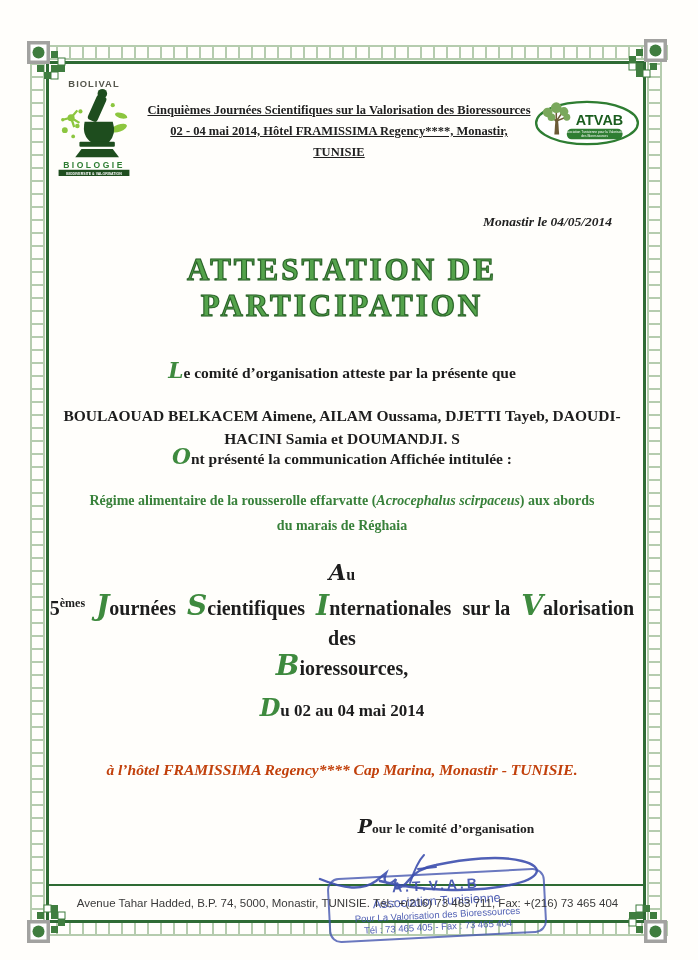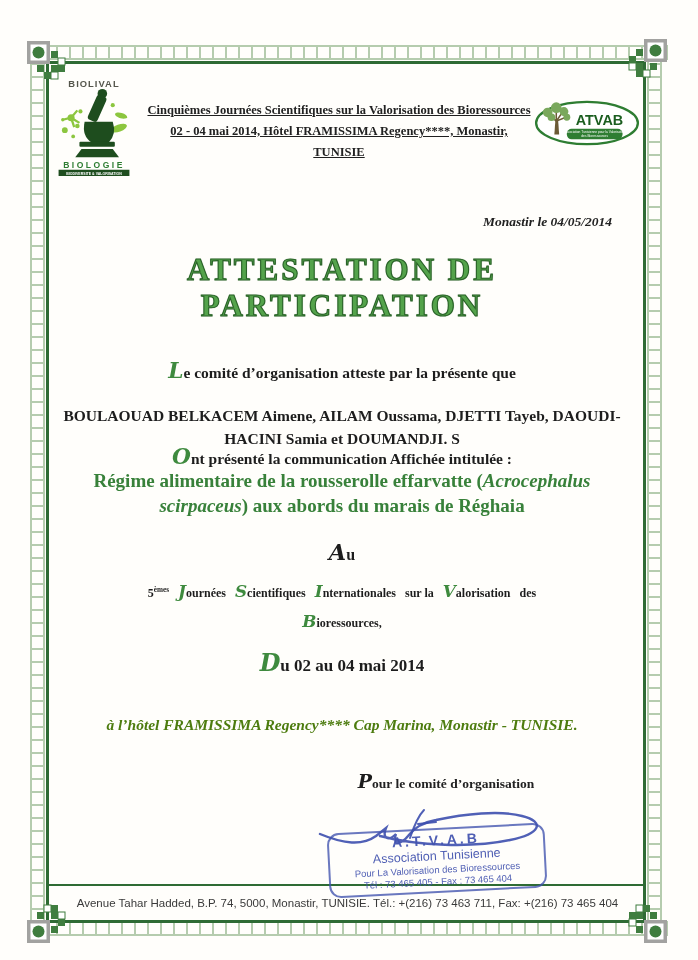--- a/index.html
+++ b/index.html
@@ -53,35 +53,35 @@
   .main-title {
     margin-top:22px; font-weight:bold; font-size:31px; letter-spacing:3px;
     color:#54a34b; -webkit-text-stroke:1.1px #2b6429;
     text-shadow:0 0 1px #2b6429; font-family:"Liberation Serif", serif;
   }
   .line { font-weight:bold; font-size:15px; color:#1d1d1d; }
   .intro-line { margin-top:40px; font-size:15.5px; }
   .names { margin-top:22px; font-size:15.5px; line-height:23px; }
   .presented-line { font-size:15.5px; }
   .comm-title {
-    font-weight:bold; font-size:19px; line-height:25px;
+    margin-top:20px; font-weight:bold; font-size:14px; line-height:25px;
     color:#38813a; max-width:520px; margin-left:auto; margin-right:auto;
   }
   .ini {
     font-family:"DejaVu Serif", serif; font-style:italic; font-weight:bold;
     color:#3e8a3e; font-size:1.4em; line-height:0;
   }
   .ini-dark { color:#1d1d1d; }
   .au-line { margin-top:28px; font-size:16px; }
-  .event-line { margin-top:11px; font-size:12px; line-height:30px; }
+  .event-line { margin-top:4px; font-size:20px; line-height:30px; }
   .event-line .w { margin:0 3px; }
   .du-line { margin-top:18px; font-size:17px; }
   .venue-line {
     margin-top:40px; font-weight:bold; font-style:italic; font-size:15.5px;
-    color:#4d7c0f;
+    color:#c2410c;
   }
   .sign-block {
     margin-top:42px; width:280px; margin-left:auto; margin-right:54px;
     text-align:center; position:relative; height:120px;
   }
   .sign-label { font-size:13.5px; font-weight:bold; color:#222; }
   .signature-svg { position:absolute; left:8px; top:14px; }
   .stamp {
     position:absolute; left:22px; top:52px; width:218px;
     border:2px solid rgba(65,82,174,.85); border-radius:12px;

